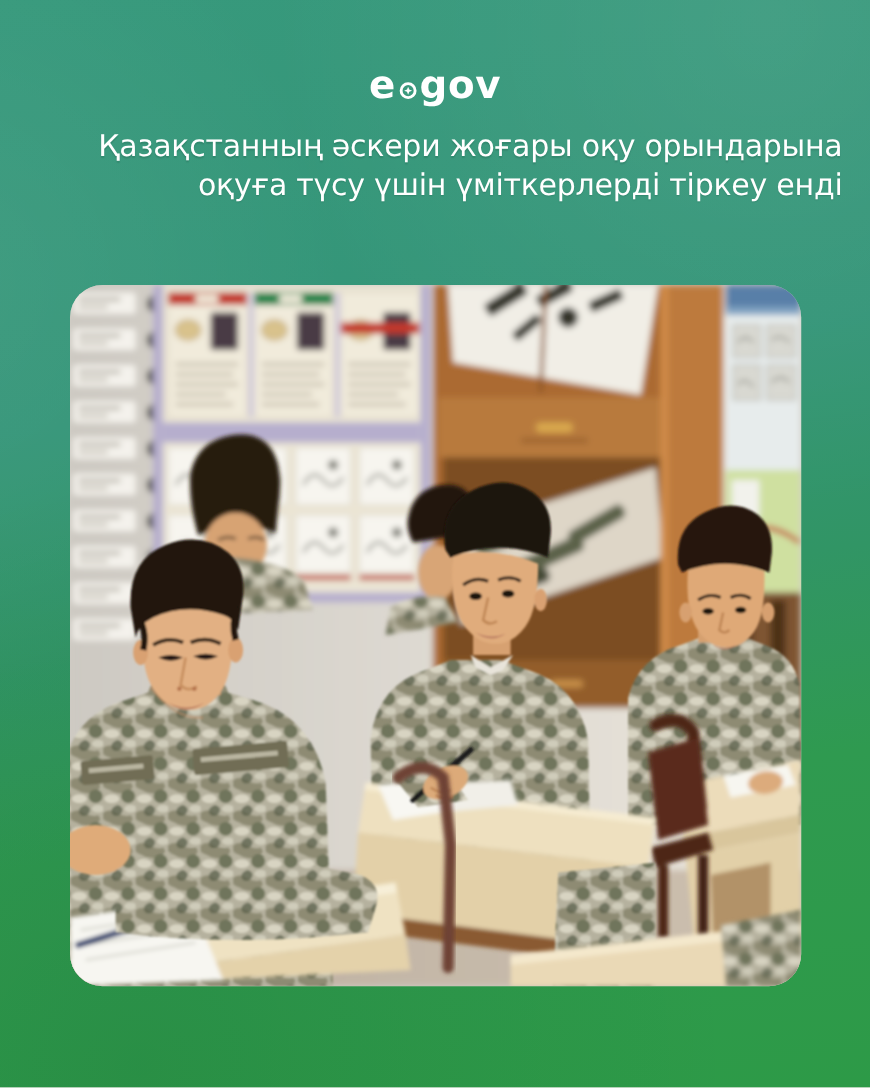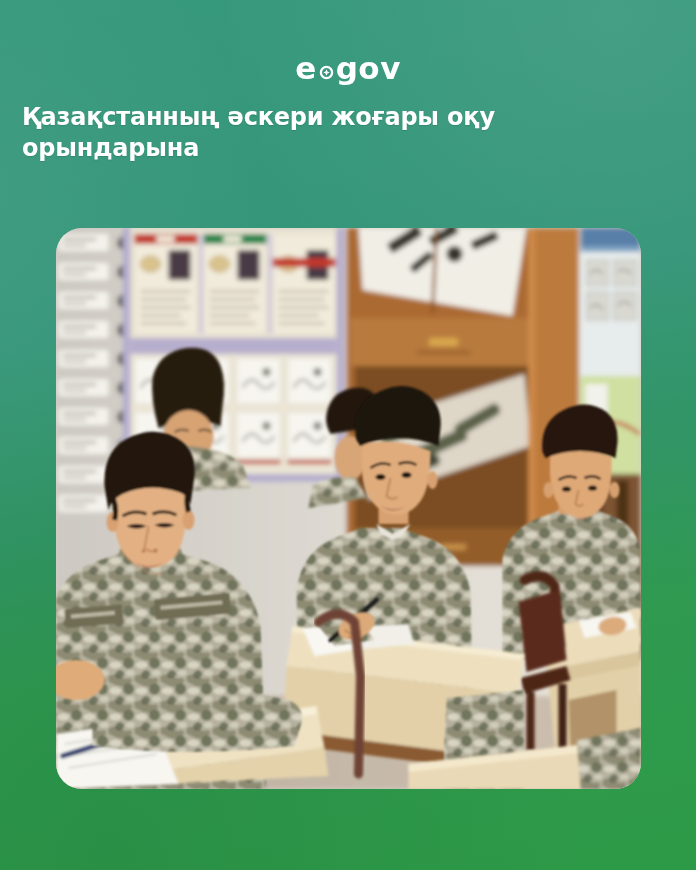--- a/index.html
+++ b/index.html
@@ -6,22 +6,22 @@
   body{width:696px;height:870px;overflow:hidden;font-family:"DejaVu Sans",sans-serif;}
   .card{position:relative;width:696px;height:870px;
     background:linear-gradient(172deg,#37997c 0%,#349578 36%,#319565 55%,#2f9a50 72%,#2d9a47 100%);}
   .bg-overlay{position:absolute;inset:0;pointer-events:none;background:
     radial-gradient(circle at 88% 2%, rgba(255,255,255,.07), transparent 38%),
     radial-gradient(circle at -8% 26%, rgba(255,255,255,.06), transparent 34%),
     radial-gradient(circle at 16% 98%, rgba(0,45,25,.10), transparent 46%);}
   .logo{position:absolute;top:50px;left:0;right:0;display:flex;justify-content:center;align-items:center;
     color:#fff;font-weight:bold;font-size:31px;letter-spacing:.5px;}
   .logo .dot{width:15px;height:15px;margin:8px 2px 0 2px;}
-  .headline{position:absolute;top:102px;left:22px;right:22px;margin:0;text-align:left;color:#fff;
-    font-size:24px;line-height:31px;font-weight:bold;letter-spacing:-0.2px;
+  .headline{position:absolute;top:102px;left:22px;right:22px;margin:0;text-align:right;color:#fff;
+    font-size:24px;line-height:31px;font-weight:normal;letter-spacing:-0.2px;
     text-shadow:0 1px 1px rgba(0,40,25,.15);}
   .headline span{display:block;}
   .photo{position:absolute;left:56px;top:228px;width:585px;height:561px;border-radius:26px;overflow:hidden;
     background:#cfccc4;}
   .photo svg{display:block;width:100%;height:100%;}
 </style>
 </head>
 <body>
 
 <div class="card">
@@ -31,20 +31,21 @@
     <span>e</span>
     <svg class="dot" viewBox="0 0 15 15" aria-hidden="true">
       <circle cx="7.5" cy="7.5" r="5.6" fill="none" stroke="#fff" stroke-width="2.3"></circle>
       <path d="M7.5,4.3 L8.4,6.6 L10.7,7.5 L8.4,8.4 L7.5,10.7 L6.6,8.4 L4.3,7.5 L6.6,6.6Z" fill="#fff"></path>
     </svg>
     <span>gov</span>
   </div>
 
   <h1 class="headline">
     <span>Қазақстанның әскери жоғары оқу орындарына</span>
+    <span>оқуға түсу үшін үміткерлерді тіркеу енді</span>
   </h1>
 
   <div class="photo">
     <svg viewBox="0 0 584 561" role="img" aria-label="Military cadets in camouflage uniforms sitting at desks in a classroom with wall posters and a display cabinet">
       <defs>
         <linearGradient id="wallg" x1="0" y1="0" x2="1" y2="0">
           <stop offset="0" stop-color="#cdc9c2"></stop>
           <stop offset=".5" stop-color="#dedad2"></stop>
           <stop offset="1" stop-color="#e9e4da"></stop>
         </linearGradient>

